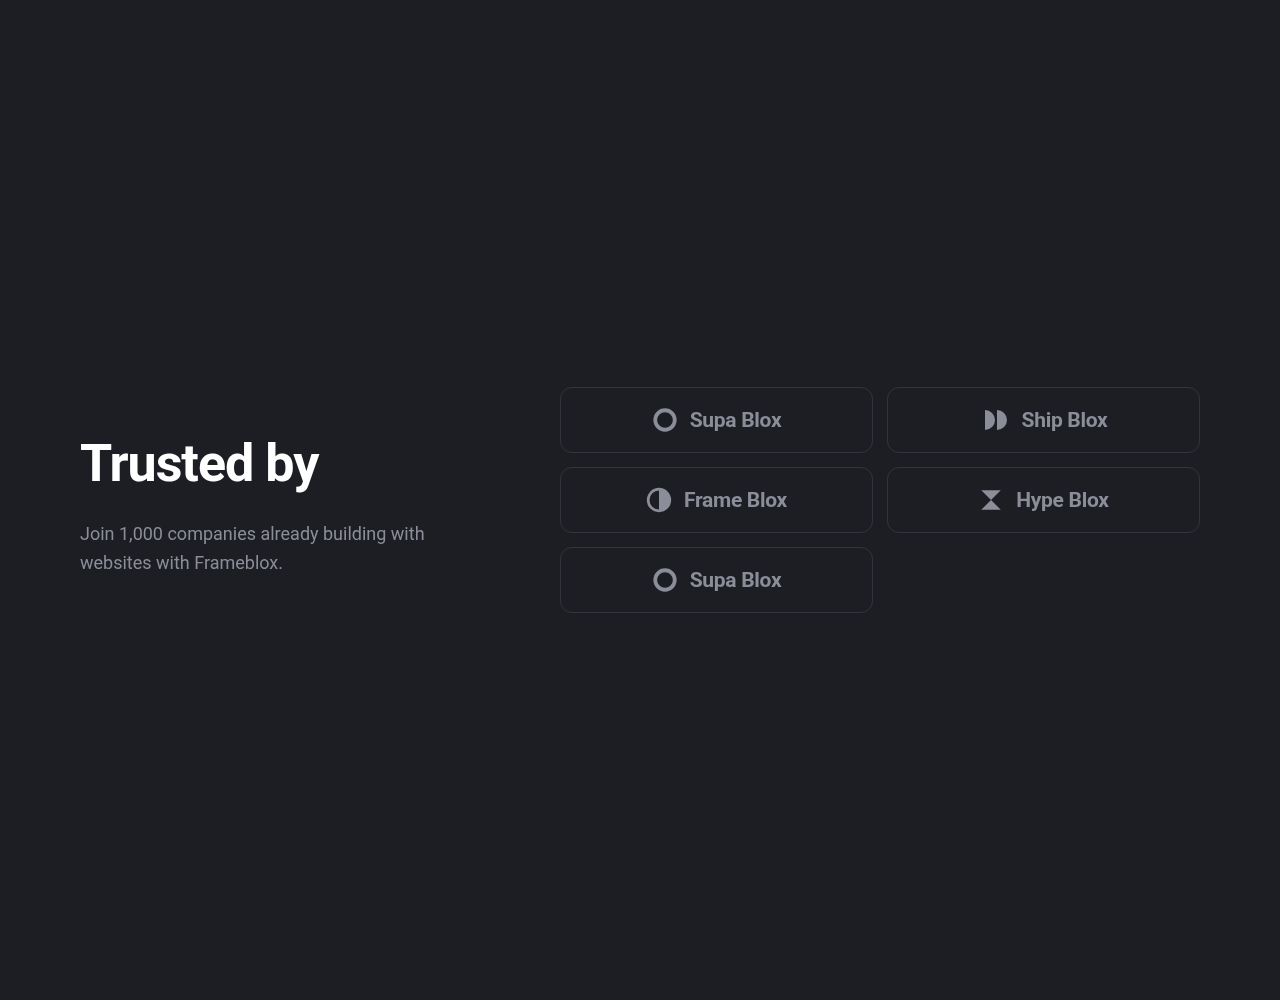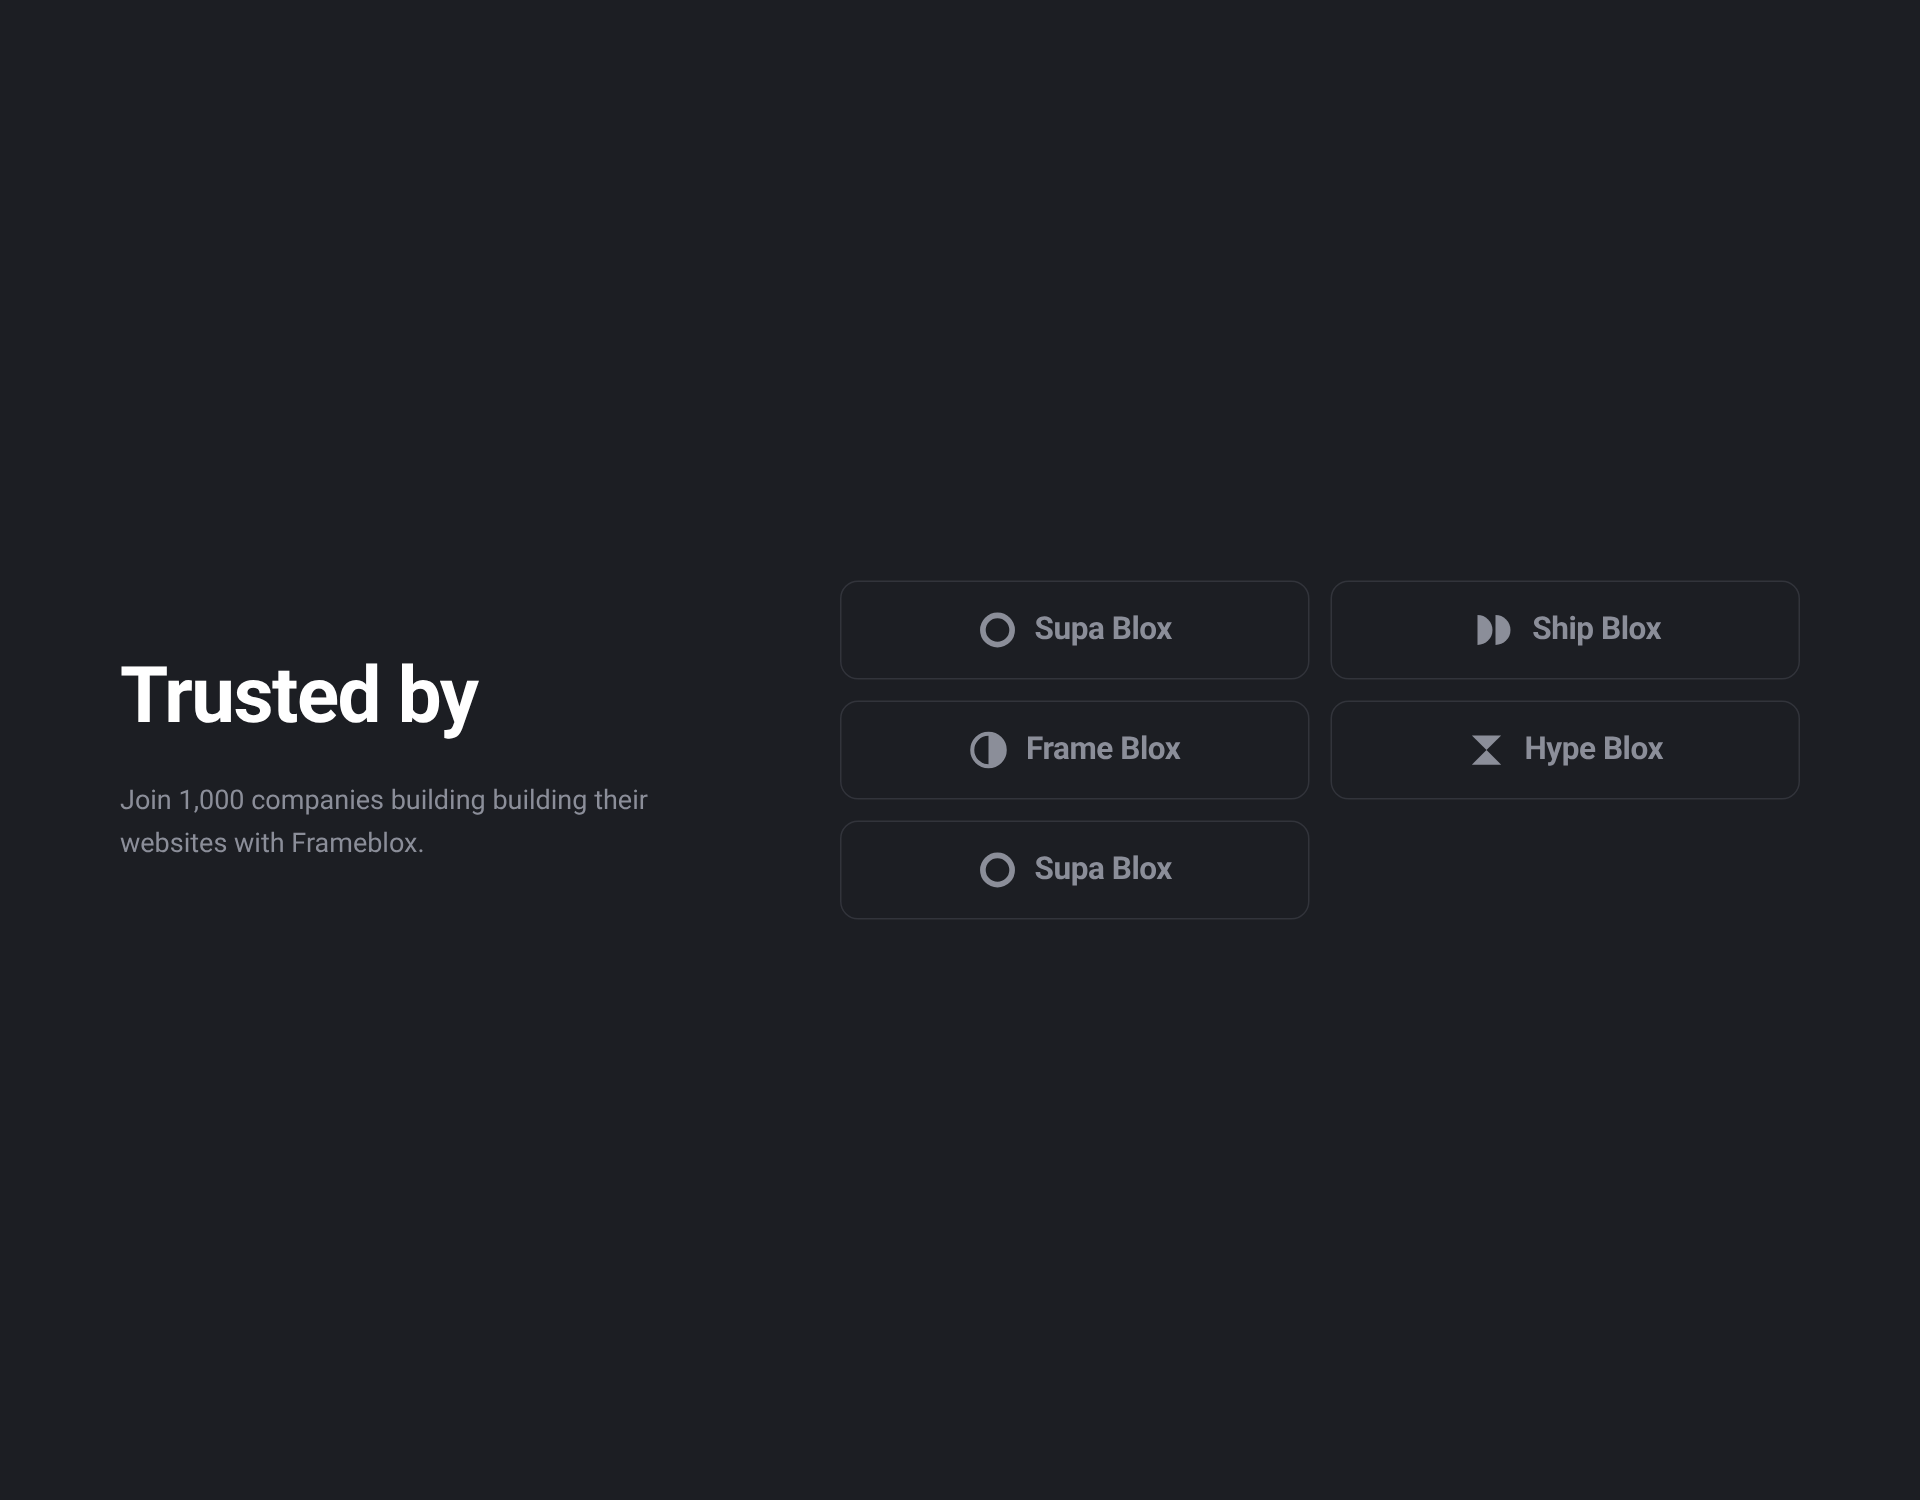--- a/index.html
+++ b/index.html
@@ -76,21 +76,21 @@
       letter-spacing: -0.3px;
     }
   </style>
 </head>
 <body>
 
 <div class="container">
 
   <div class="left-col">
     <h1 class="heading">Trusted by</h1>
-    <p class="subheading">Join 1,000 companies building building their websites with Frameblox.</p>
+    <p class="subheading">Join 1,000 companies already building with websites with Frameblox.</p>
   </div>
 
   <div class="right-col">
 
     <div class="logo-card">
       <span class="icon">
         <svg viewBox="0 0 24 24" fill="none">
             <circle cx="12" cy="12" r="9" stroke="currentColor" stroke-width="3.5"></circle>
           </svg>
       </span>

